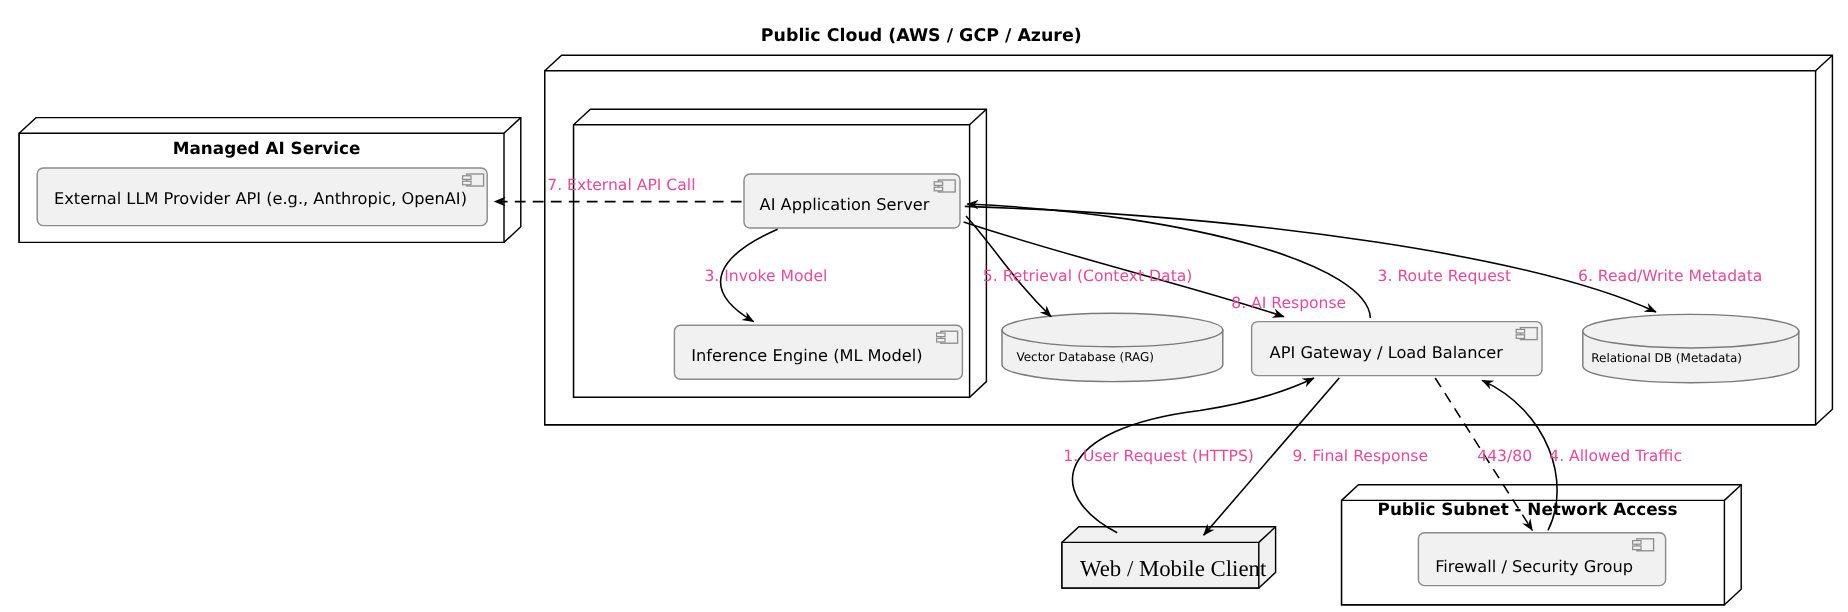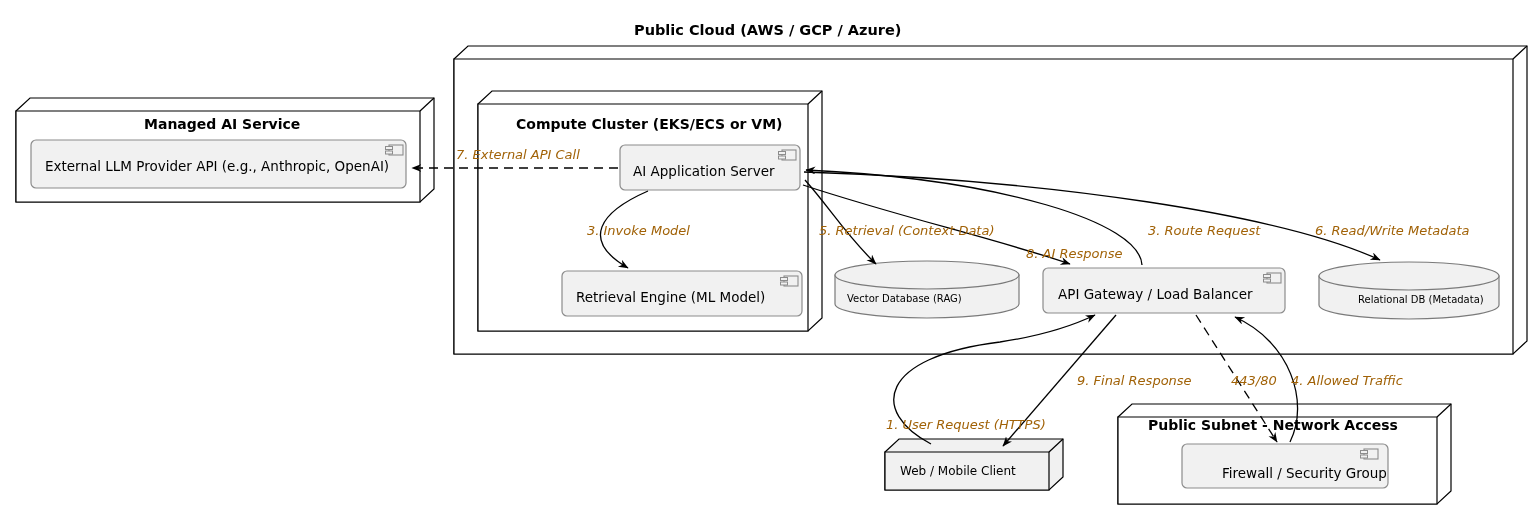--- a/index.html
+++ b/index.html
@@ -1,25 +1,25 @@
 <!DOCTYPE html>
 <html><head>
 <meta charset="utf-8">
 <style>
   html,body{margin:0;padding:0;background:#ffffff;}
   body{width:1540px;height:510px;position:relative;overflow:hidden;
        font-family:"DejaVu Sans","Liberation Sans",sans-serif;color:#000;}
   #stage{position:absolute;left:0;top:12px;width:1540px;height:510px;}
   svg.layer{position:absolute;left:0;top:0;width:1540px;height:510px;overflow:visible;}
-  .lbl{position:absolute;font-size:13px;color:#a16207;white-space:nowrap;line-height:1;font-style:italic;}
+  .lbl{position:absolute;font-size:13px;color:#ec4899;white-space:nowrap;line-height:1;}
   .title-top{position:absolute;font-size:14.5px;font-weight:bold;white-space:nowrap;}
   .node-title{position:absolute;font-size:14px;font-weight:bold;white-space:nowrap;}
   .comp-label{position:absolute;font-size:13.5px;white-space:nowrap;}
   .db-label{position:absolute;font-size:10px;white-space:nowrap;}
-  .node3d-label{position:absolute;font-size:12px;white-space:nowrap;}
+  .node3d-label{position:absolute;font-size:19px;white-space:nowrap;font-family:Liberation Serif, serif;}
 </style>
 </head>
 <body>
 
 <div id="stage">
 
   <svg class="layer" viewBox="0 0 1540 510">
     <defs>
       <marker id="ah" markerWidth="11" markerHeight="11" refX="9.4" refY="4" orient="auto" markerUnits="userSpaceOnUse">
         <path d="M0,0 L10,4 L0,8 L3.1,4 z" fill="#000"></path>
@@ -120,53 +120,52 @@
     <path d="M1196,303 L1277,430" fill="none" stroke="#000" stroke-width="1.3" stroke-dasharray="9,6" marker-end="url(#ah)"></path>
 
     <path d="M1290,430 C1310,390 1290,330 1235,305" fill="none" stroke="#000" stroke-width="1.3" marker-end="url(#ah)"></path>
   </svg>
 
   <div class="title-top" style="left:634px;top:10px;">Public Cloud (AWS / GCP / Azure)</div>
 
 
   <div class="node-title" style="left:144px;top:104px;">Managed AI Service</div>
 
-  <div class="node-title" style="left:516px;top:104px;">Compute Cluster (EKS/ECS or VM)</div>
 
   <div class="node-title" style="left:1148px;top:405px;">Public Subnet - Network Access</div>
 
   <div class="comp-label" style="left:45px;top:146px;">External LLM Provider API (e.g., Anthropic, OpenAI)</div>
 
   <div class="comp-label" style="left:633px;top:151px;text-align:right;">AI Application Server</div>
 
-  <div class="comp-label" style="left:576px;top:277px;">Retrieval Engine (ML Model)</div>
+  <div class="comp-label" style="left:576px;top:277px;">Inference Engine (ML Model)</div>
 
   <div class="comp-label" style="left:1058px;top:274px;">API Gateway / Load Balancer</div>
 
-  <div class="comp-label" style="left:1196px;top:453px;margin-left:26px;">Firewall / Security Group</div>
+  <div class="comp-label" style="left:1196px;top:453px;">Firewall / Security Group</div>
 
   <div class="db-label" style="left:847px;top:281px;">Vector Database (RAG)</div>
 
-  <div class="db-label" style="left:1326px;top:282px;margin-left:32px;">Relational DB (Metadata)</div>
+  <div class="db-label" style="left:1326px;top:282px;">Relational DB (Metadata)</div>
 
   <div class="node3d-label" style="left:900px;top:452px;">Web / Mobile Client</div>
 
   <div class="lbl" style="left:456px;top:136px;">7. External API Call</div>
 
   <div class="lbl" style="left:587px;top:212px;">3. Invoke Model</div>
 
   <div class="lbl" style="left:819px;top:212px;">5. Retrieval (Context Data)</div>
 
   <div class="lbl" style="left:1026px;top:211px;margin-top:24px;">8. AI Response</div>
 
   <div class="lbl" style="left:1148px;top:212px;">3. Route Request</div>
 
   <div class="lbl" style="left:1315px;top:212px;">6. Read/Write Metadata</div>
 
-  <div class="lbl" style="left:886px;top:362px;margin-top:44px;">1. User Request (HTTPS)</div>
+  <div class="lbl" style="left:886px;top:362px;">1. User Request (HTTPS)</div>
 
   <div class="lbl" style="left:1077px;top:362px;">9. Final Response</div>
 
   <div class="lbl" style="left:1231px;top:362px;">443/80</div>
 
   <div class="lbl" style="left:1291px;top:362px;">4. Allowed Traffic</div>
 
 </div>
 
 </body></html>

